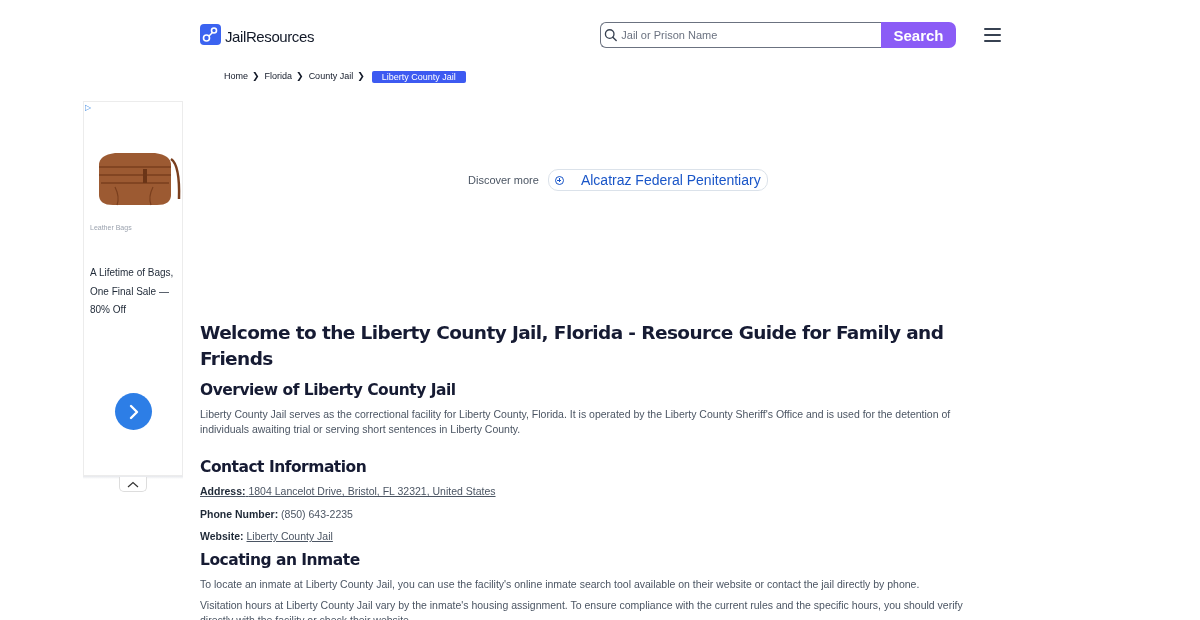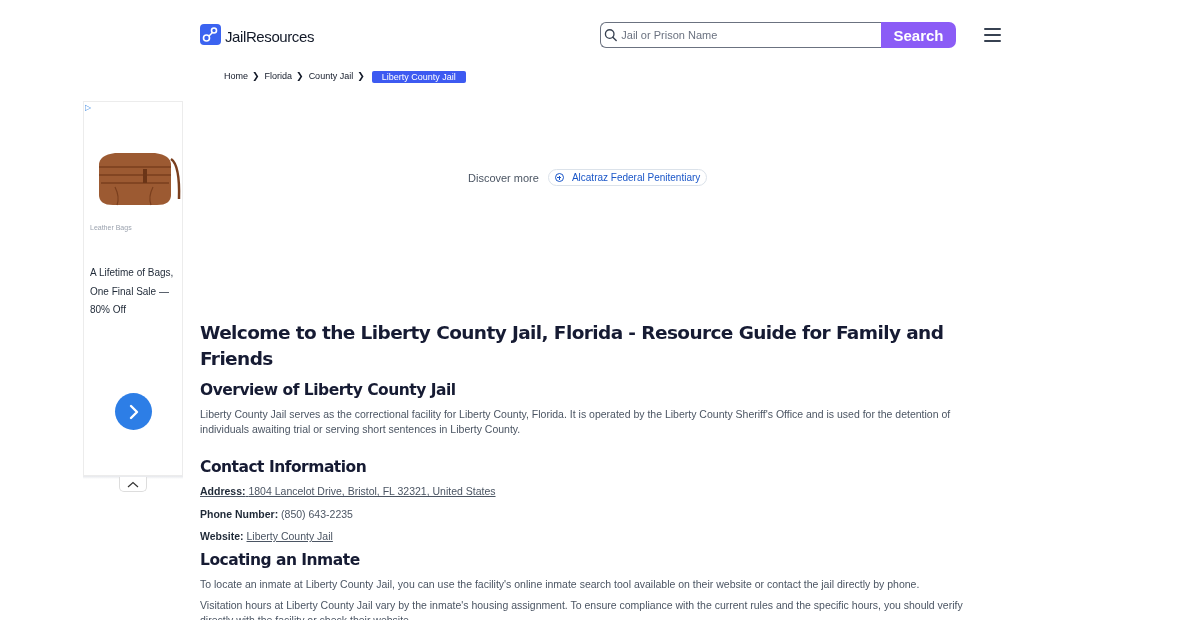--- a/index.html
+++ b/index.html
@@ -33,21 +33,21 @@
   .ad-img { position: absolute; left: 1px; top: 45px; width: 97px; height: 60px; }
   .ad-brand { position: absolute; left: 6px; top: 122px; font-size: 7px; color: #9ca3af; }
   .ad-headline { position: absolute; left: 6px; top: 162px; width: 92px; font-size: 10px; line-height: 18.5px; color: #1f2937; }
   .ad-arrow { position: absolute; left: 31px; top: 291px; width: 37px; height: 37px; background: #2d7ee6; border-radius: 50%; display: flex; align-items: center; justify-content: center; }
   .ad-collapse { position: absolute; left: 119px; top: 477px; width: 28px; height: 15px; border: 1px solid #ddd; border-top: none; border-radius: 0 0 5px 5px; background: #fff; display: flex; align-items: center; justify-content: center; }
   .ad-shadow { position: absolute; left: 83px; top: 476px; width: 100px; height: 3px; background: linear-gradient(#e5e7eb, #fff); }
 
   
   .discover { position: absolute; left: 468px; top: 169px; display: flex; align-items: center; gap: 9px; }
   .discover-label { font-size: 11px; color: #4b5563; }
-  .discover-chip { display: flex; align-items: center; gap: 8px; border: 1px solid #dbe2ea; border-radius: 10px; padding: 2px 6px 2px 6px; font-size: 10px; color: #1a56c8; font-weight: 500; }
+  .discover-chip { display: flex; align-items: center; gap: 17px; border: 1px solid #dbe2ea; border-radius: 10px; padding: 2px 6px 2px 6px; font-size: 14px; color: #1a56c8; font-weight: 500; }
   .chip-icon { width: 9px; height: 9px; border: 1px solid #1a56c8; border-radius: 50%; position: relative; }
   .chip-icon::before, .chip-icon::after { content: ""; position: absolute; background: #1a56c8; }
   .chip-icon::before { left: 1.5px; top: 3px; width: 4px; height: 1px; }
   .chip-icon::after { left: 3px; top: 1.5px; width: 1px; height: 4px; }
 
   
   .main { position: absolute; left: 200px; top: 320px; width: 790px; }
   h1 { font-family: "DejaVu Sans", sans-serif; font-size: 18.5px; font-weight: 700; color: #161b33; letter-spacing: -0.6px; line-height: 26px; }
   h2 { font-family: "DejaVu Sans", sans-serif; font-size: 15.5px; font-weight: 700; color: #161b33; letter-spacing: -0.5px; line-height: 22px; }
   p { font-size: 10.5px; color: #4b5563; line-height: 15px; }

